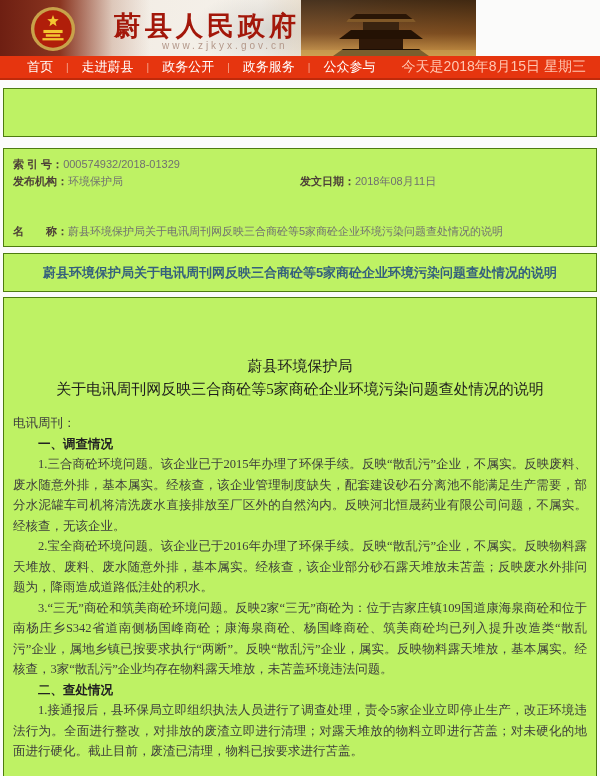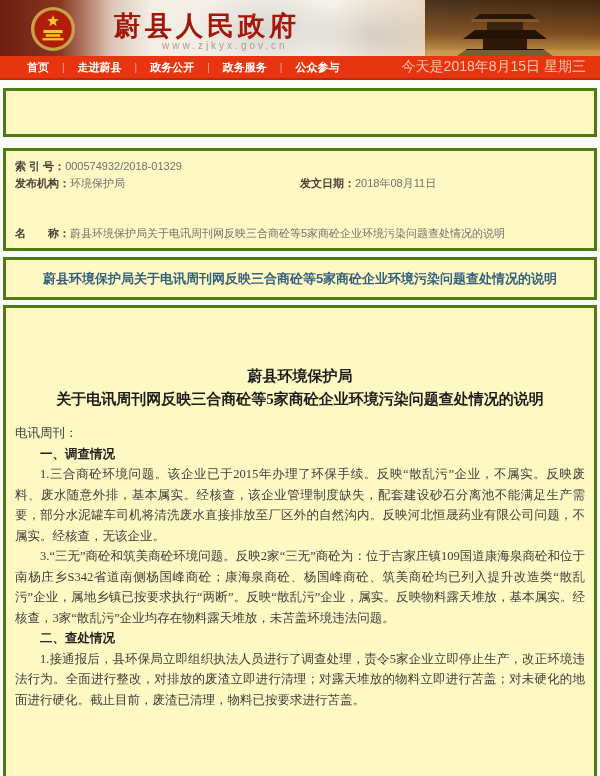--- a/index.html
+++ b/index.html
@@ -1,57 +1,57 @@
 <!DOCTYPE html>
 <html><head>
 <meta charset="utf-8">
 <style>
   * { margin:0; padding:0; box-sizing:border-box; }
   html,body { width:600px; height:776px; overflow:hidden; }
   body { background:#fbfbfa; font-family:"Liberation Sans", sans-serif; position:relative; }
 
   
-  .header { position:relative; width:600px; height:56px; background:linear-gradient(90deg,#f0e9e0 0%,#f5f1ea 55%,#e8d9c2 70%,#caa06a 82%,#8a5a22 100%); overflow:hidden; }
+  .header { position:relative; width:476px; height:56px; background:linear-gradient(90deg,#f0e9e0 0%,#f5f1ea 55%,#e8d9c2 70%,#caa06a 82%,#8a5a22 100%); overflow:hidden; }
   .header .left-red { position:absolute; left:0; top:0; width:150px; height:56px;
     background:linear-gradient(90deg,#6e1f12 0%,#8a3520 40%,rgba(160,90,60,0.25) 75%,rgba(160,90,60,0) 100%); }
   .header .ink1 { position:absolute; left:190px; top:-10px; width:160px; height:80px;
     background:radial-gradient(ellipse at center, rgba(120,120,120,0.22) 0%, rgba(120,120,120,0) 70%); }
   .header .ink2 { position:absolute; left:300px; top:0px; width:140px; height:70px;
     background:radial-gradient(ellipse at center, rgba(100,100,100,0.18) 0%, rgba(100,100,100,0) 70%); }
   .emblem { position:absolute; left:30px; top:6px; width:46px; height:46px; }
   .site-name { position:absolute; left:114px; top:8px; font-family:"Liberation Serif","DejaVu Serif",serif;
     font-size:27px; font-weight:bold; color:#a3170a; letter-spacing:4px; white-space:nowrap; }
   .site-url { position:absolute; left:118px; top:40px; font-size:10px; color:#b3988a; letter-spacing:3px;margin-left:44px; }
   .pavilion { position:absolute; right:0; top:0; width:175px; height:56px; }
 
   
   .nav { width:600px; height:24px; background:#e6350f; border-bottom:2px solid #bf2a0a;
     display:flex; align-items:center; padding:0 14px; }
   .nav-items { display:flex; align-items:center; }
-  .nav-item { color:#fff; font-size:11px; font-weight:bold; padding:0 13px; cursor:pointer; white-space:nowrap;text-align:center; }
+  .nav-item { color:#fff; font-size:13px; font-weight:normal; padding:0 13px; cursor:pointer; white-space:nowrap;text-align:center; }
   .nav-sep { color:#f6a78f; font-size:10px; }
   .nav-date { margin-left:auto; color:#ffc7b2; font-size:14px; white-space:nowrap; }
 
   
-  .panel { margin:0 3px; border:3px solid #4d7c0f; background:#fef9c3; }
+  .panel { margin:0 3px; border:1px solid #4d7c0f; background:#bef264; }
   .blank-panel { margin-top:8px; height:49px; }
 
   .meta-panel { margin-top:11px; padding:7px 9px 6px; font-size:11px; color:#777; }
   .meta-row { display:flex; line-height:17px; }
   .meta-cell { flex:1; display:flex; min-width:0; }
   .meta-cell.full { flex:2;margin-top:33px; }
   .meta-label { font-weight:bold; color:#4d4038; white-space:pre; }
   .meta-value { color:#707070; white-space:nowrap; overflow:hidden; }
 
   .list-title-panel { margin-top:6px; padding:9px 8px; text-align:center; }
   .list-title { font-size:13px; font-weight:bold; color:#35607d; }
 
   .content-panel { margin-top:5px; height:514px; padding:57px 9px 0; position:relative;
     font-family:"Liberation Serif","DejaVu Serif",serif; }
-  .doc-heading { text-align:center; font-size:15px; font-weight:bold; color:#1c1c1c; line-height:1.5; }
+  .doc-heading { text-align:center; font-size:15px; font-weight:normal; color:#1c1c1c; line-height:1.5; }
   .doc-body { margin-top:13px; font-size:12.5px; color:#3d3d3d; line-height:1.64; text-align:justify; }
   .doc-body p { margin:0; }
   .doc-body p.indent { text-indent:2em; }
   .doc-body p.bold-head { font-weight:bold; color:#222; }
 </style>
 </head>
 <body>
 
 <div class="header">
   <div class="left-red"></div>
@@ -134,18 +134,19 @@
 
 <div class="panel content-panel">
   <div class="doc-heading">
     <div>蔚县环境保护局</div>
     <div>关于电讯周刊网反映三合商砼等5家商砼企业环境污染问题查处情况的说明</div>
   </div>
   <div class="doc-body" id="doc-paragraphs">
       <p class="">电讯周刊：</p>
       <p class="indent bold-head">一、调查情况</p>
       <p class="indent ">1.三合商砼环境问题。该企业已于2015年办理了环保手续。反映“散乱污”企业，不属实。反映废料、废水随意外排，基本属实。经核查，该企业管理制度缺失，配套建设砂石分离池不能满足生产需要，部分水泥罐车司机将清洗废水直接排放至厂区外的自然沟内。反映河北恒晟药业有限公司问题，不属实。经核查，无该企业。</p>
+      <p class="indent ">2.宝全商砼环境问题。该企业已于2016年办理了环保手续。反映“散乱污”企业，不属实。反映物料露天堆放、废料、废水随意外排，基本属实。经核查，该企业部分砂石露天堆放未苫盖；反映废水外排问题为，降雨造成道路低洼处的积水。</p>
       <p class="indent ">3.“三无”商砼和筑美商砼环境问题。反映2家“三无”商砼为：位于吉家庄镇109国道康海泉商砼和位于南杨庄乡S342省道南侧杨国峰商砼；康海泉商砼、杨国峰商砼、筑美商砼均已列入提升改造类“散乱污”企业，属地乡镇已按要求执行“两断”。反映“散乱污”企业，属实。反映物料露天堆放，基本属实。经核查，3家“散乱污”企业均存在物料露天堆放，未苫盖环境违法问题。</p>
       <p class="indent bold-head">二、查处情况</p>
       <p class="indent ">1.接通报后，县环保局立即组织执法人员进行了调查处理，责令5家企业立即停止生产，改正环境违法行为。全面进行整改，对排放的废渣立即进行清理；对露天堆放的物料立即进行苫盖；对未硬化的地面进行硬化。截止目前，废渣已清理，物料已按要求进行苫盖。</p>
     </div>
 
 </div>
 
 </body></html>

